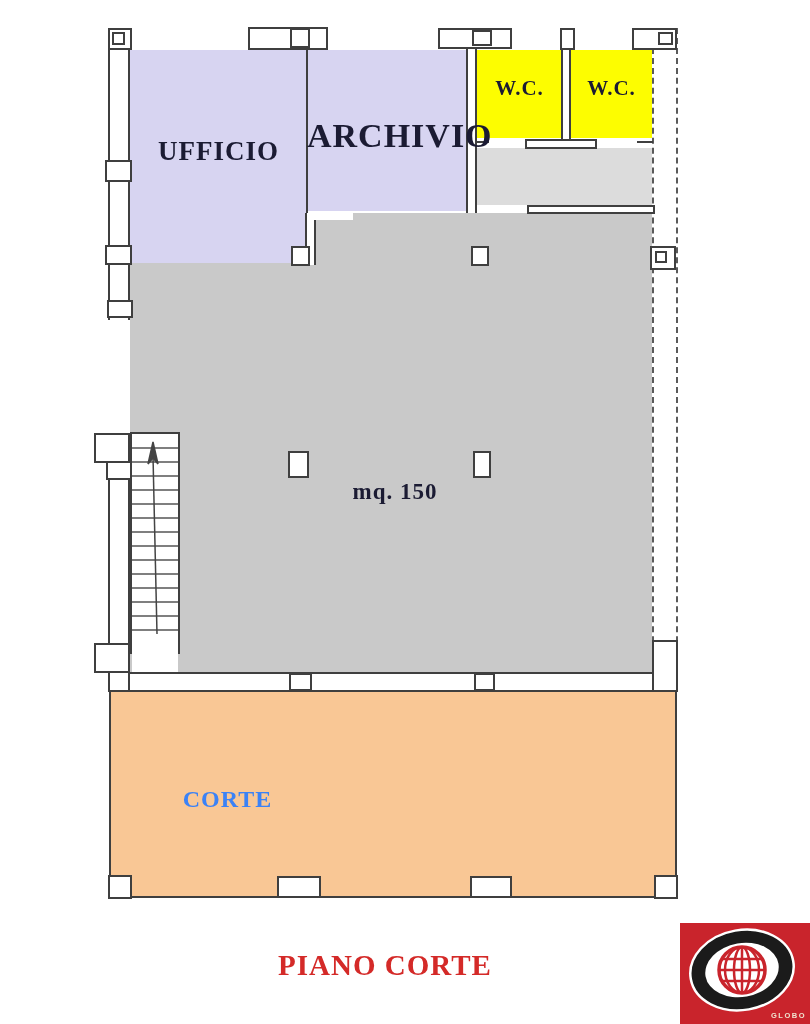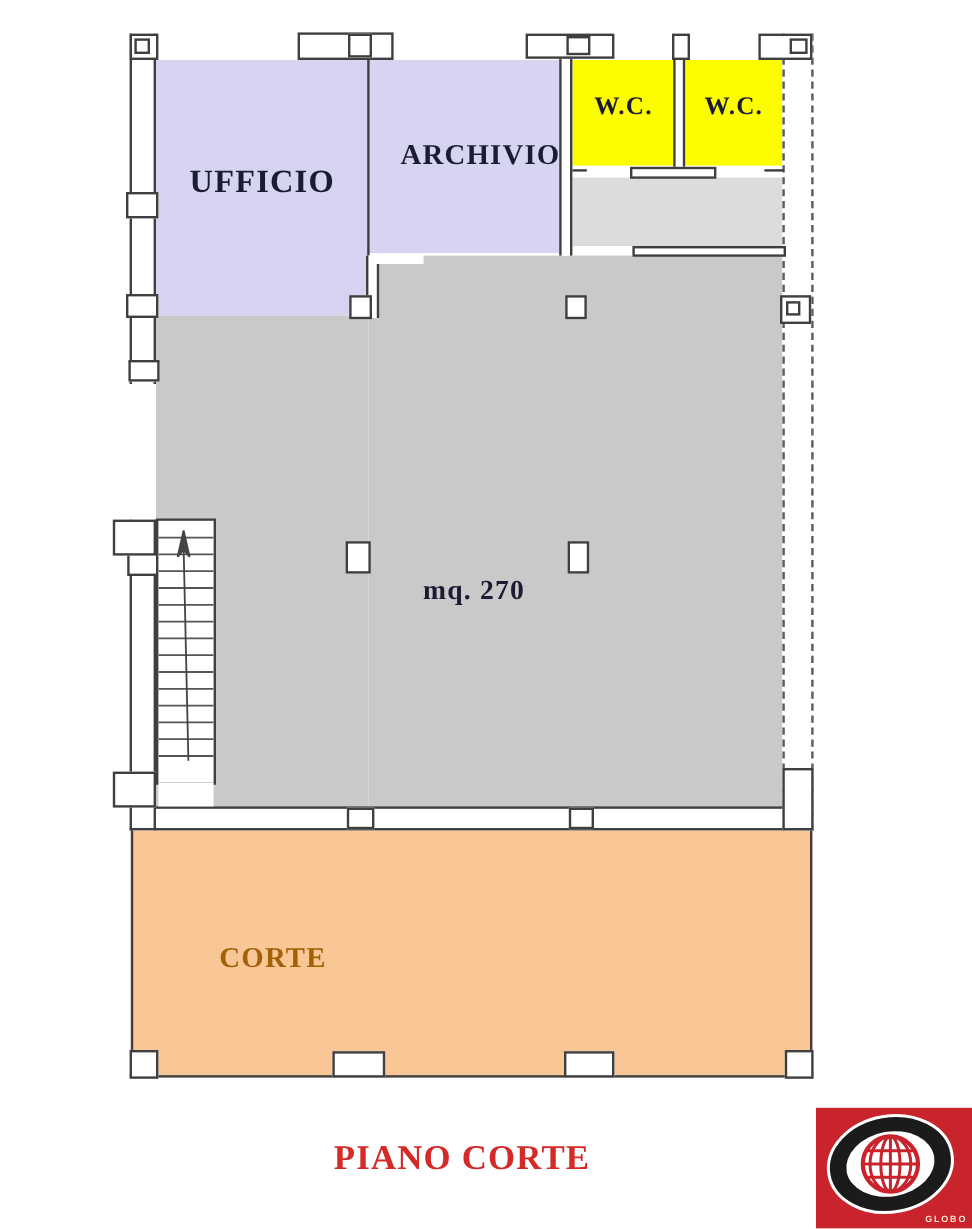--- a/index.html
+++ b/index.html
@@ -126,25 +126,25 @@
       <g stroke="#444444" stroke-width="1.5" fill="#444444">
         <line x1="25" y1="200" x2="21" y2="22"></line>
         <polygon points="16,30 21,8 26,30 21,24"></polygon>
       </g>
     </svg>
   </div>
 
   <div class="whitepatch" style="left:132px;top:652px;width:46px;height:20px;z-index:3;"></div>
 
   <div class="lbl" style="left:130px;top:136px;width:177px;font-size:27px;">UFFICIO</div>
-  <div class="lbl" style="left:307px;top:117px;width:160px;font-size:24px;text-align:right;">ARCHIVIO</div>
+  <div class="lbl" style="left:307px;top:117px;width:160px;font-size:34px;text-align:right;">ARCHIVIO</div>
   <div class="lbl" style="left:477px;top:76px;width:85px;font-size:21px;">W.C.</div>
   <div class="lbl" style="left:571px;top:76px;width:81px;font-size:21px;">W.C.</div>
-  <div class="lbl" style="left:300px;top:479px;width:190px;font-size:23px;">mq. 270</div>
-  <div class="lbl" style="left:150px;top:786px;width:155px;font-size:24px;color:#a16207;">CORTE</div>
+  <div class="lbl" style="left:300px;top:479px;width:190px;font-size:23px;">mq. 150</div>
+  <div class="lbl" style="left:150px;top:786px;width:155px;font-size:24px;color:#3b82f6;">CORTE</div>
 
   <div class="title" style="left:230px;top:949px;width:310px;font-size:29px;color:#d42a28;">PIANO CORTE</div>
 
   <div class="logo">
     <svg width="130" height="101" viewBox="0 0 130 101" style="display:block;">
       <rect x="0" y="0" width="130" height="101" fill="#c9242c"></rect>
       <g transform="rotate(-10 62 47)">
         <ellipse cx="62" cy="47" rx="52" ry="40" fill="#1b1b1b" stroke="#ffffff" stroke-width="2.5"></ellipse>
         <ellipse cx="62" cy="47" rx="37" ry="27" fill="#ffffff"></ellipse>
       </g>

